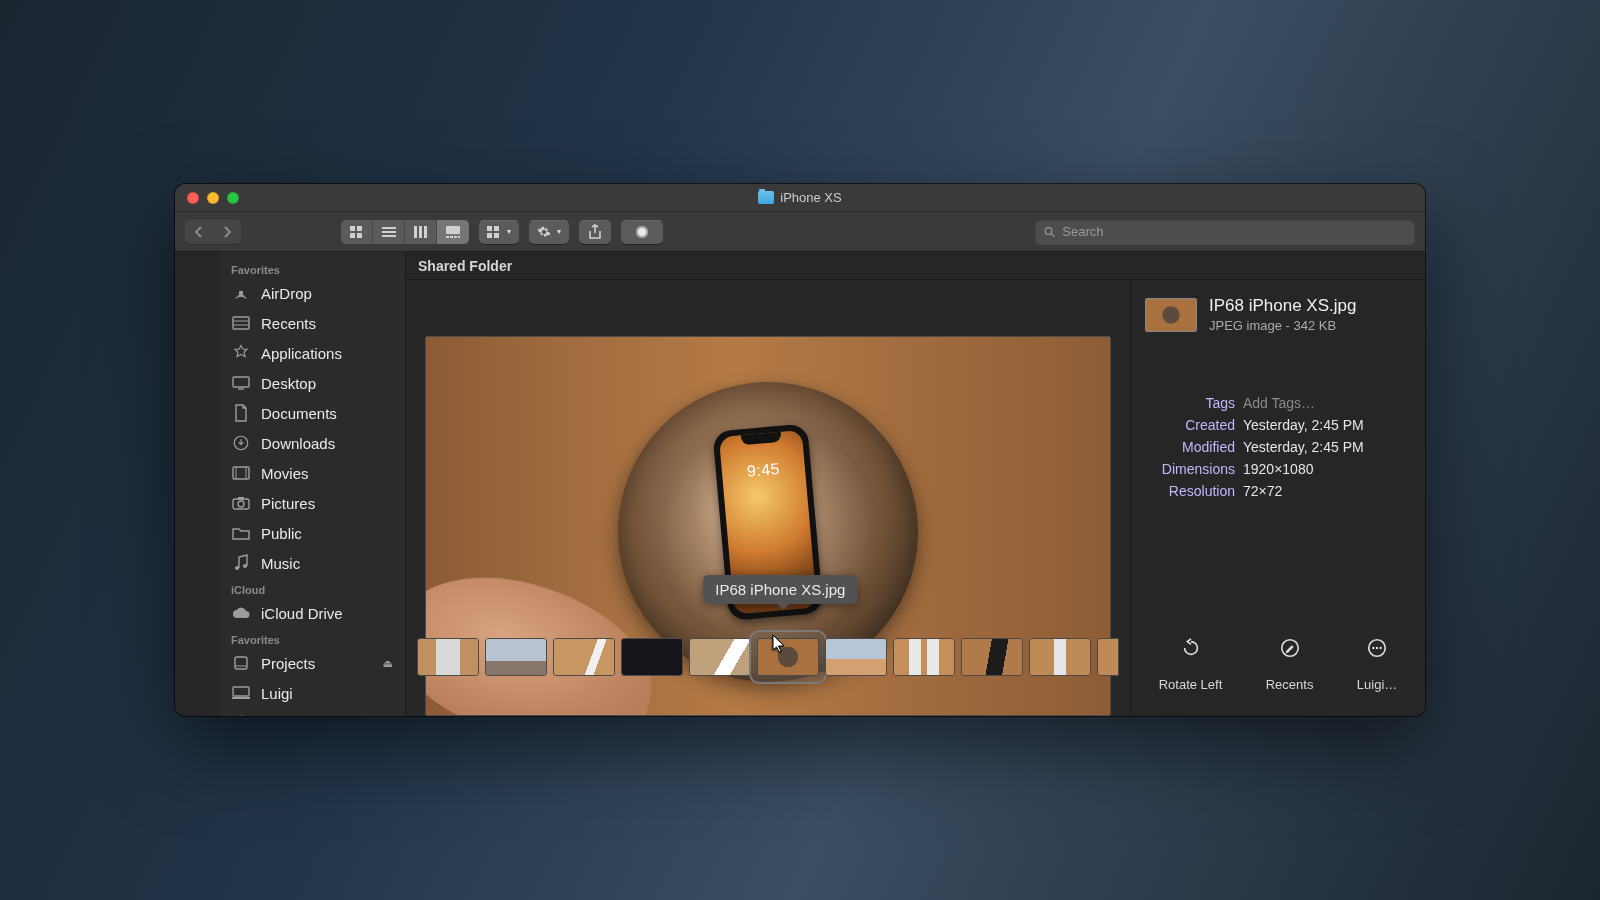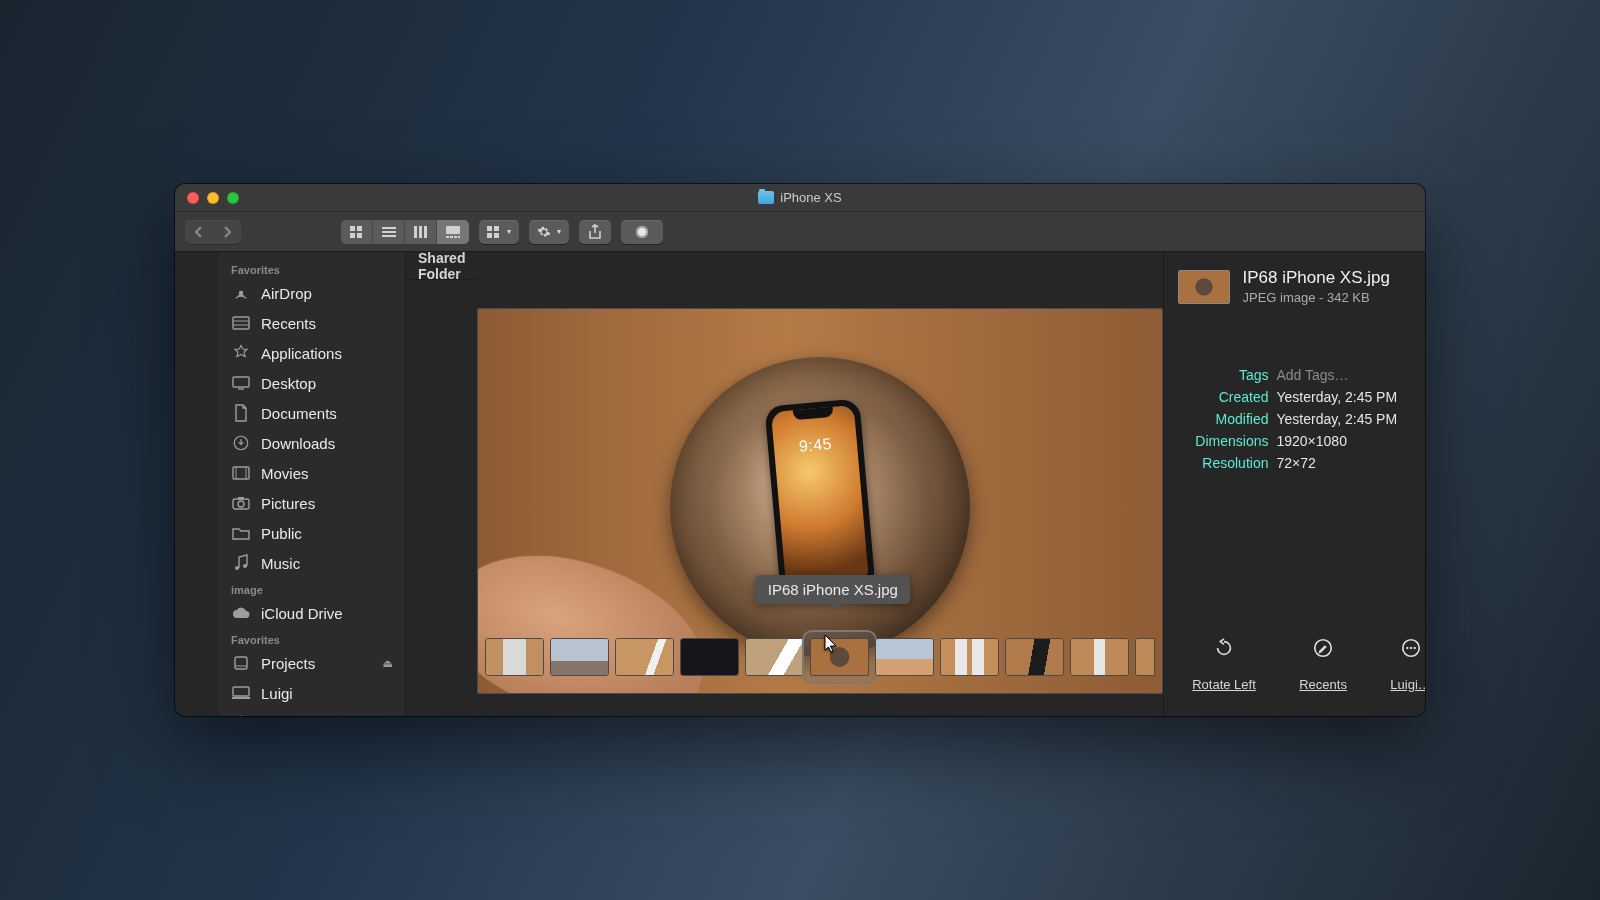--- a/index.html
+++ b/index.html
@@ -107,21 +107,21 @@
 }
 .sb-heading { color:#8a8a8a; font-size:11px; font-weight:600; padding: 6px 12px 2px; }
 .sb-item {
   display:flex; align-items:center; gap:10px; height:30px;
   padding: 0 12px; color:#e9e9e9; font-size:15px;
 }
 .sb-item .sicon { width:20px; display:flex; justify-content:center; color:#9d9d9d;}
 .sb-item .eject { margin-left:auto; color:#9b9b9b; font-size:11px;}
 
 
-.main { flex:1; display:flex; flex-direction:row; min-width:0; background:#262626;}
+.main { flex:1; display:flex; flex-direction:column; min-width:0; background:#262626;}
 .pathbar {
   height:28px; color:#d5d5d5; font-size:14px; font-weight:600;
   display:flex; align-items:center; padding:0 12px;
   border-bottom:1px solid #1c1c1c;
 }
 .content-row { flex:1; display:flex; min-height:0; }
 .preview-area {
   flex:1; display:flex; flex-direction:column; align-items:center;
   min-width:0; position:relative;
 }
@@ -215,30 +215,30 @@
   color:#d8d8d8; font-size:14px;
 }
 .info-top { display:flex; gap:12px; padding:16px 14px 4px; align-items:center;}
 .info-thumb {
   width:52px;height:34px;border:1px solid #888;border-radius:2px;
   background:radial-gradient(circle at 50% 50%, #5c4b3c 28%,#a9713f 30%);
 }
 .info-title{font-size:17px;color:#f0f0f0;}
 .info-sub{color:#ababab;font-size:13px;margin-top:2px;}
 .info-grid{padding:18px 14px 0; display:grid; grid-template-columns: 90px 1fr; row-gap:6px; column-gap:8px;}
-.info-grid .k{color:#5eead4;text-align:right;}
+.info-grid .k{color:#c4b5fd;text-align:right;}
 .info-grid .v{color:#e5e5e5;}
 .info-grid .placeholder{color:#8a8a8a;}
 .show-more{color:#2f88d8;padding:6px 0 0 112px;cursor:default;}
 
 .quick-actions{
   margin-top:auto; display:flex; justify-content:space-around;
   padding:12px 6px 24px; color:#d7d7d7; font-size:13px;
 }
-.qa{display:flex;flex-direction:column;align-items:center;gap:16px;text-decoration:underline;}
+.qa{display:flex;flex-direction:column;align-items:center;gap:16px;}
 .qa .qicon{width:26px;height:26px;display:flex;align-items:center;justify-content:center;color:#dcdcdc;}
 
 
 .status{
   height:22px;border-top:1px solid #1c1c1c;background:#2e2e2e;
   display:flex;align-items:center;justify-content:center;
   color:#bfbfbf;font-size:12px;
 }
 </style>
 </head>
@@ -330,20 +330,27 @@
           <path fill="none" stroke="currentColor" stroke-width="1.6" d="M7 1v8M4 3l3-2 3 2M2 7v7h10V7"></path>
         </svg>
     </div>
 
     <div class="tb-btn pill" style="width:42px">
       <span class="tag-dot"></span>
     </div>
 
     <div class="spacer"></div>
 
+    <div class="search">
+      <svg class="ico" width="14" height="14" viewBox="0 0 24 24">
+          <circle cx="10" cy="10" r="6" fill="none" stroke="#9b9b9b" stroke-width="2"></circle>
+          <line x1="15" y1="15" x2="21" y2="21" stroke="#9b9b9b" stroke-width="2"></line>
+        </svg>
+      <input placeholder="Search" style="">
+    </div>
   </div>
 
   <div class="body">
 
     <div class="sidebar">
       <div class="sb-heading">Favorites</div>
       <div class="sb-item">
           <span class="sicon">
             <svg width="18" height="18" viewBox="0 0 24 24">
               <circle cx="12" cy="12" r="3" fill="currentColor"></circle>
@@ -429,21 +436,21 @@
           <span class="sicon">
             <svg width="16" height="18" viewBox="0 0 16 18">
               <path d="M6 14V3l8-2v11" fill="none" stroke="currentColor" stroke-width="1.4"></path>
               <circle cx="4" cy="14" r="2" fill="currentColor"></circle>
               <circle cx="12" cy="12" r="2" fill="currentColor"></circle>
             </svg>
           </span>
           <span>Music</span>
         </div>
 
-      <div class="sb-heading">image</div>
+      <div class="sb-heading">iCloud</div>
       <div class="sb-item">
           <span class="sicon">
             <svg width="20" height="14" viewBox="0 0 20 14">
               <path d="M6 12a4 4 0 010-8 5 5 0 019 1 3.5 3.5 0 010 7z" fill="currentColor"></path>
             </svg>
           </span>
           <span>iCloud Drive</span>
         </div>
 
       <div class="sb-heading">Favorites</div>

